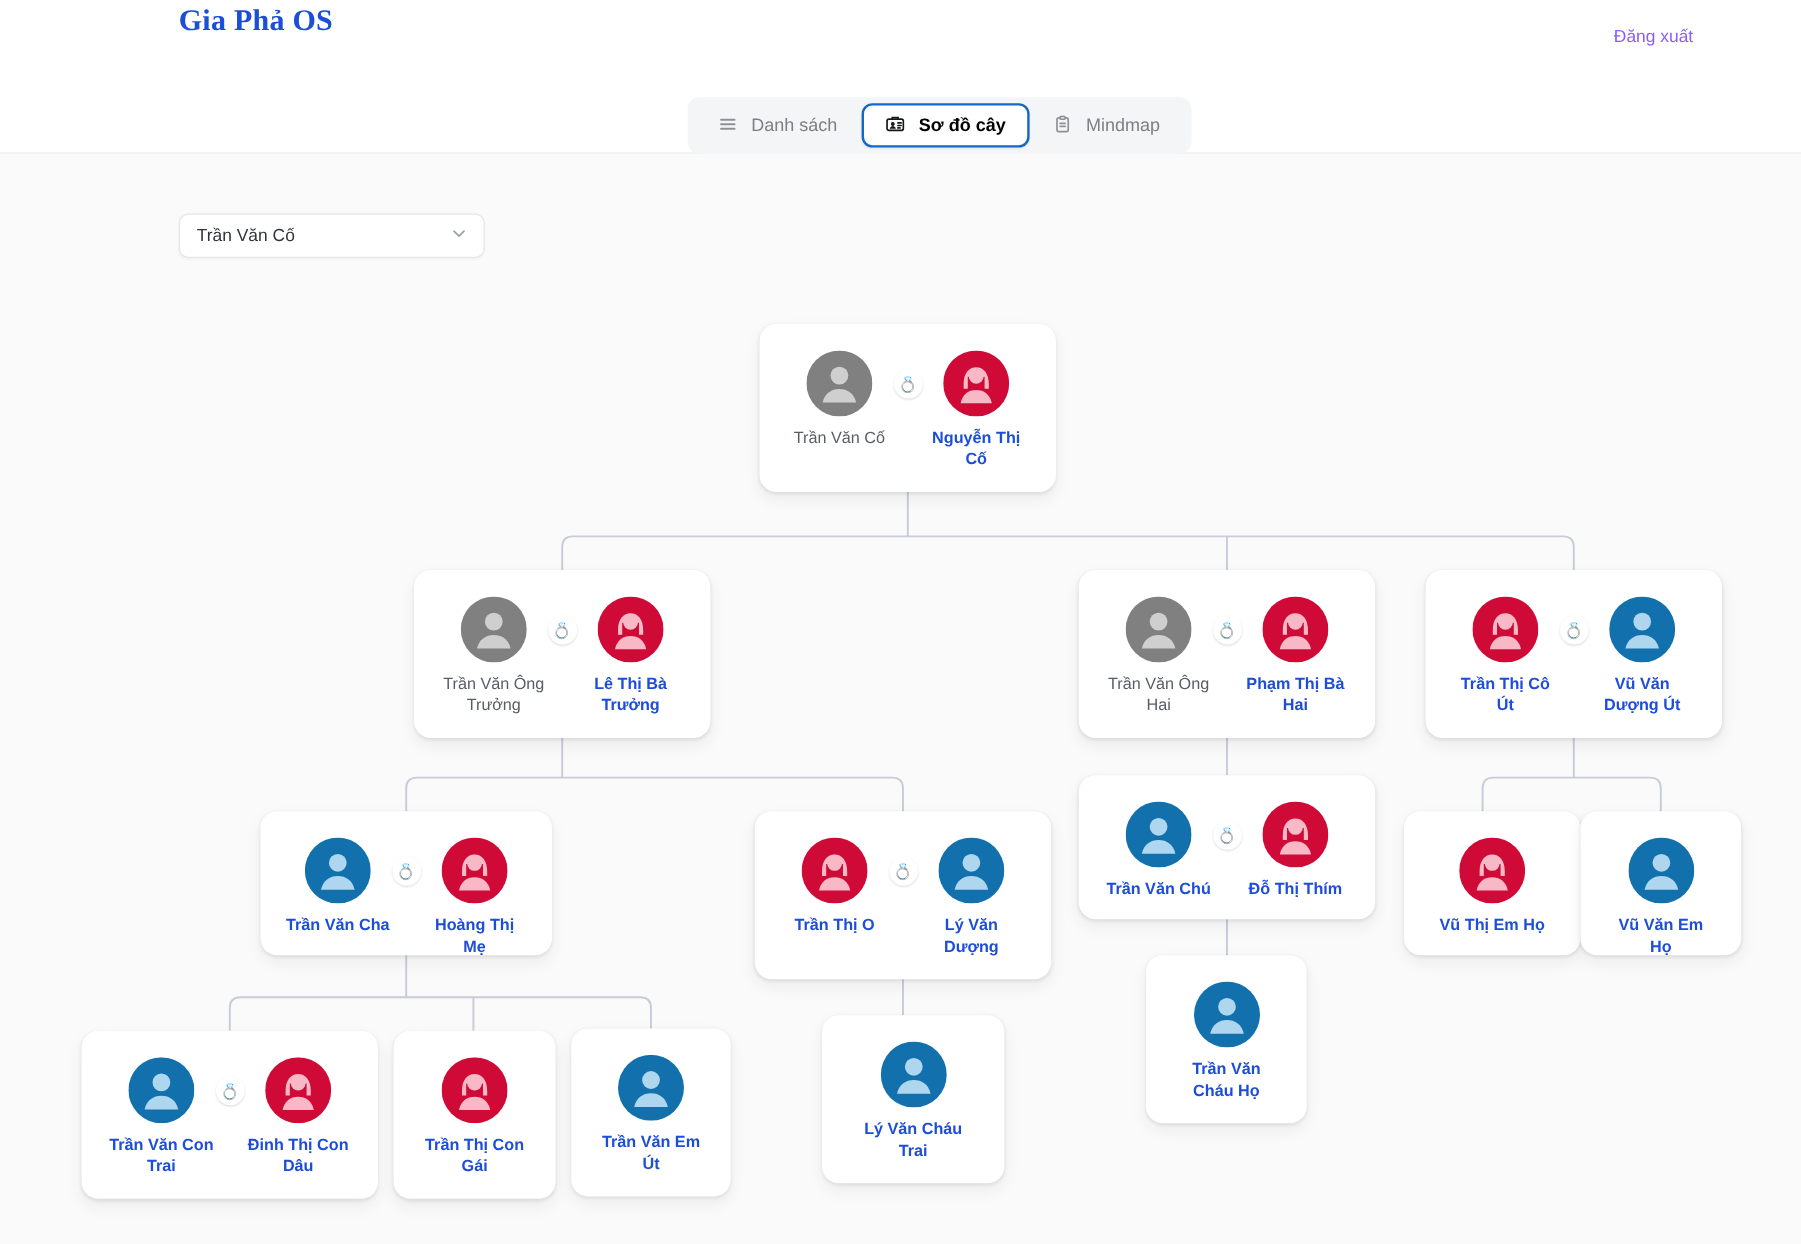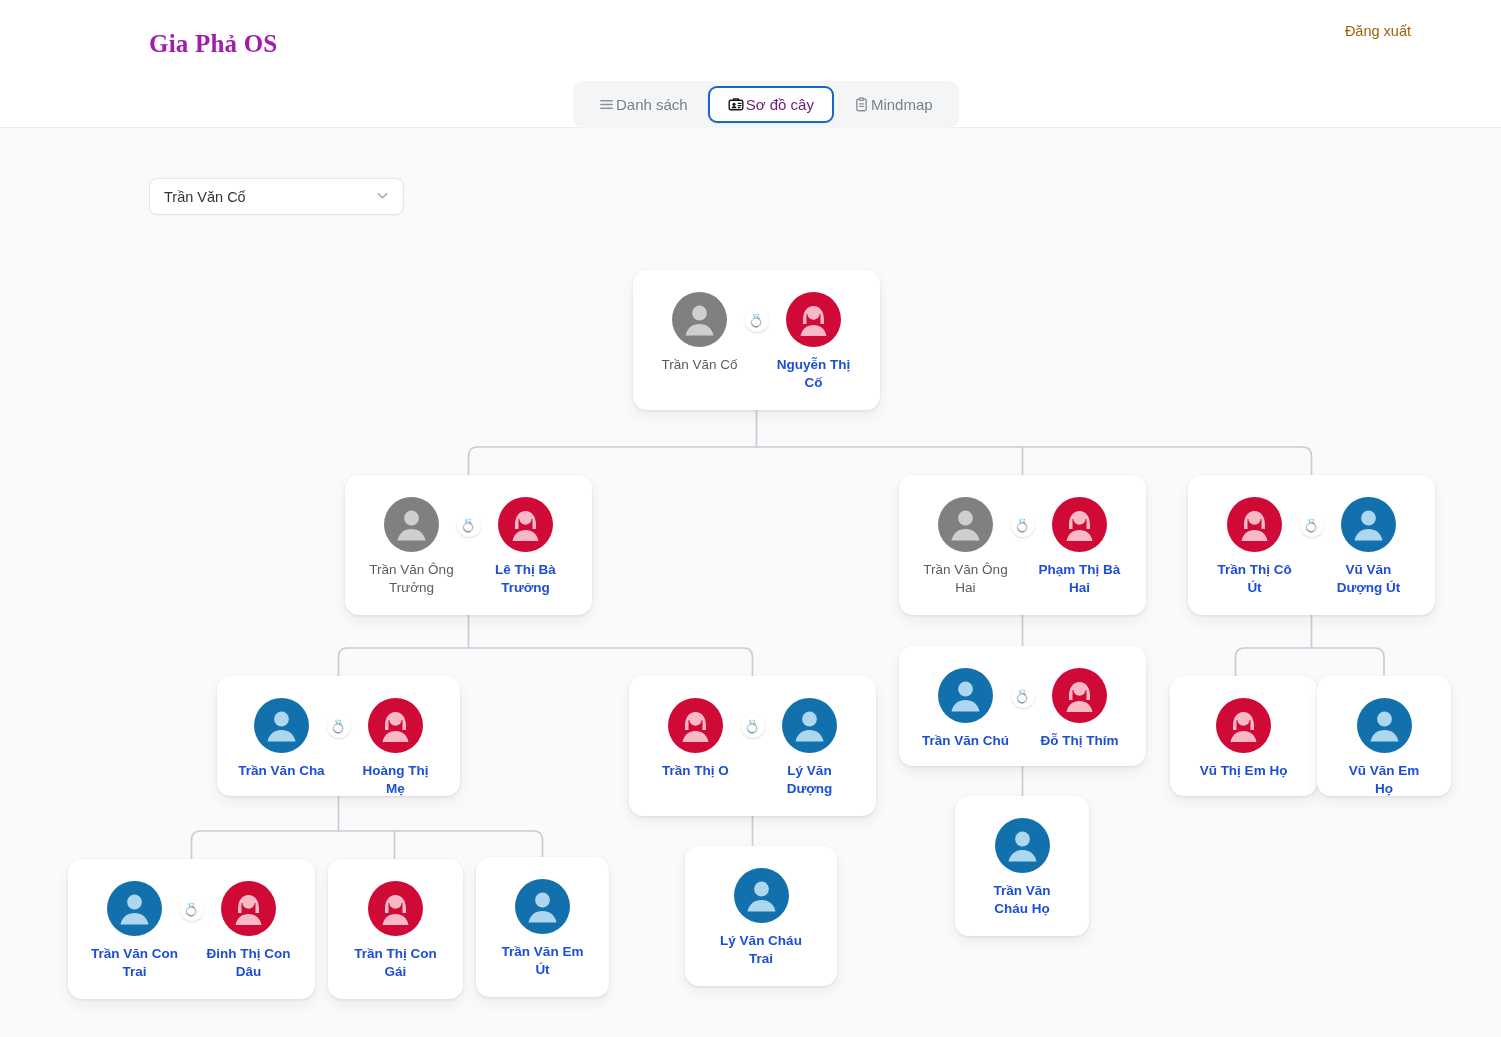--- a/index.html
+++ b/index.html
@@ -12,52 +12,53 @@
   }
   #app { position: relative; width: 1501px; height: 1037px; background: #fafafa; }
 
   
   .header {
     position: absolute; left: 0; top: 0; width: 1501px; height: 64px;
     background: #ffffff;
     display: flex; align-items: center;
   }
   .brand {
-    position: absolute; left: 149px; top: 30px;
+    position: absolute; left: 149px; top: 4px;
     font-family: "Liberation Serif", serif;
-    font-size: 25px; font-weight: bold; color: #a21caf;
+    font-size: 25px; font-weight: bold; color: #1d4ed8;
     letter-spacing: .2px;
   }
   .logout {
     position: absolute; right: 90px; top: 23px;
-    font-size: 14.5px; color: #a16207;
+    font-size: 14.5px; color: #8b5cf6;
     cursor: pointer;
   }
 
   
   .tabstrip-wrap {
     position: absolute; left: 0; top: 64px; width: 1501px; height: 64px;
     background: #ffffff; border-bottom: 1px solid #ececec;
   }
   .tabstrip {
     position: absolute; left: 573px; top: 17px;
     display: flex; align-items: center; gap: 0px;
     background: #f4f5f7; border-radius: 10px; padding: 5px 6px;
   }
   .tab {
-    display: flex; align-items: center; gap: 2px;
+    display: flex; gap: 12px;
     padding: 8px 18px; border-radius: 9px;
     font-size: 15px; color: #7b8088; cursor: pointer;
     background: transparent; border: 2px solid transparent;
     white-space: nowrap;
   }
   .tab.active {
-    background: #ffffff; color: #701a75;
+    background: #ffffff; color: #000000;
     border: 2px solid #1668c4;
     box-shadow: 0 1px 2px rgba(0,0,0,.06);
+    font-weight: bold;
   }
   .tab svg { display:block; }
 
   
   .rootsel-label {
     position: absolute; left: 150px; top: 157px;
     font-size: 13px; color: #8b9099; margin-top: 32px;
   }
   .rootsel {
     position: absolute; left: 149px; top: 178px;

